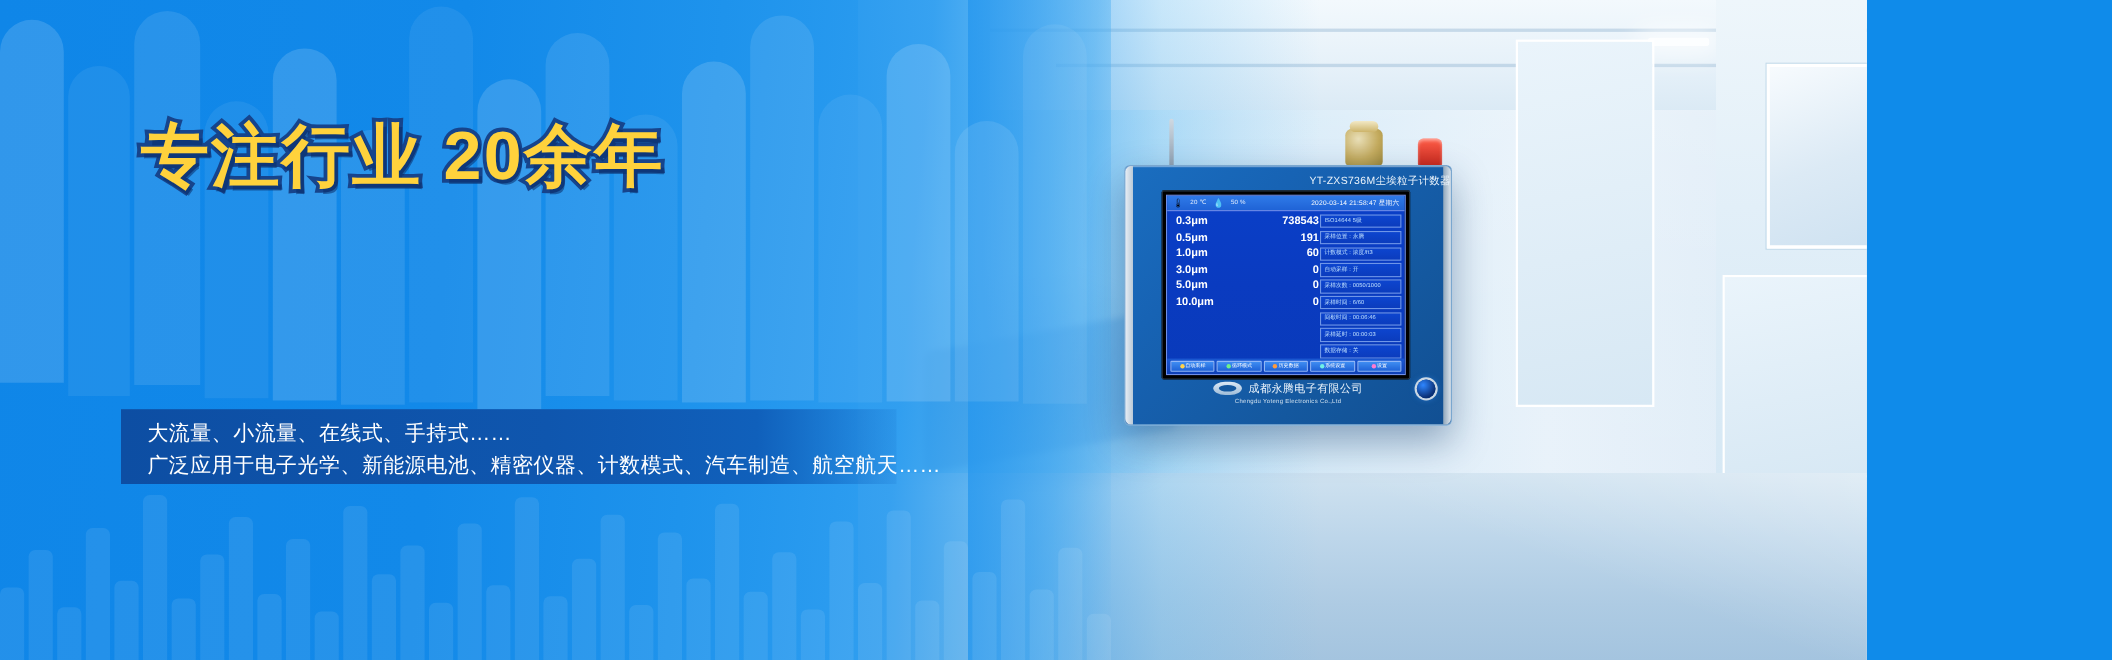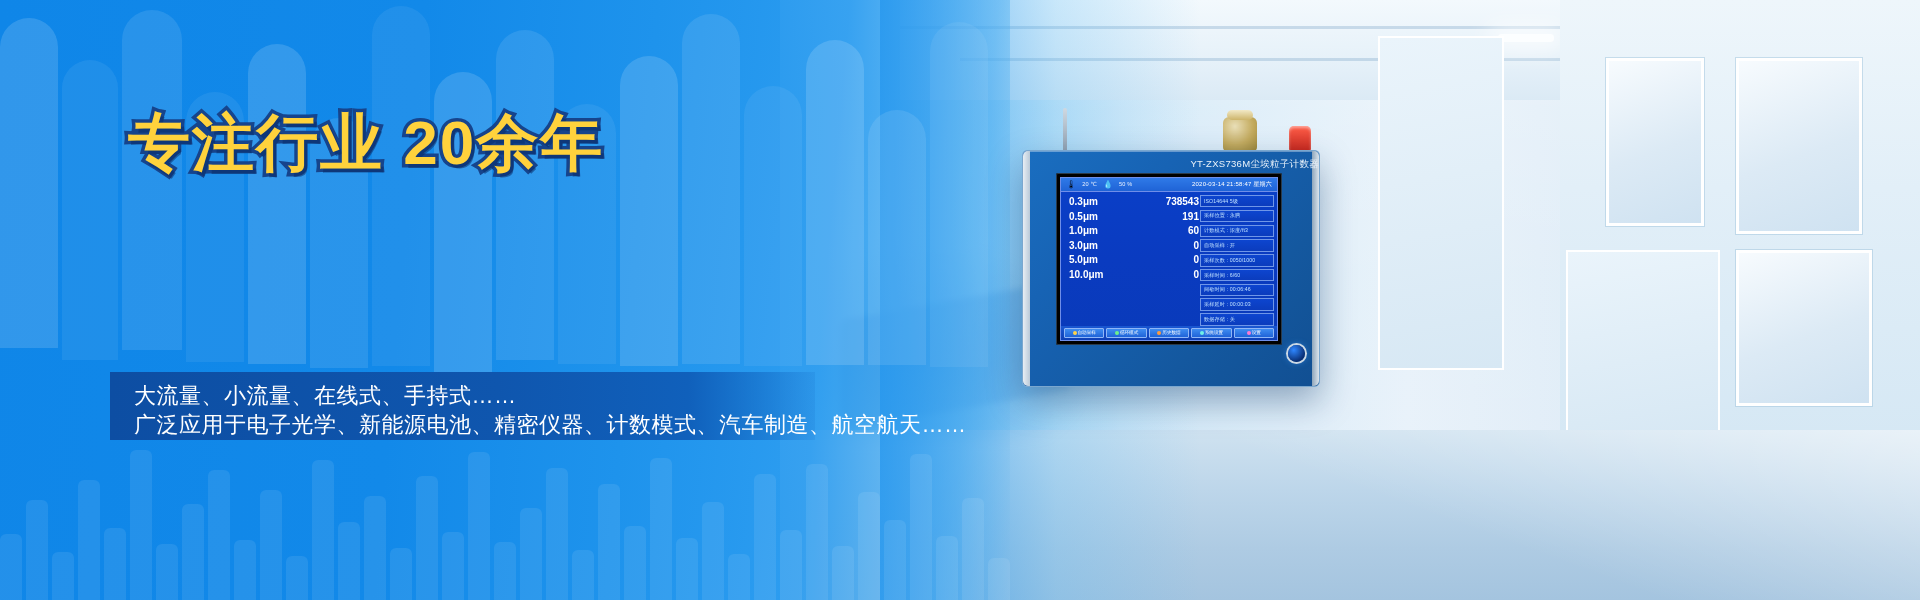--- a/index.html
+++ b/index.html
@@ -1,21 +1,21 @@
 <!DOCTYPE html>
 <html><head>
 <meta charset="utf-8">
 <style>
   html,body{margin:0;padding:0;}
   body{
     width:1920px;height:600px;overflow:hidden;
     font-family:"Liberation Sans","DejaVu Sans",sans-serif;
     background:#0f8bea;
   }
-  .stage{position:relative;width:1920px;height:600px;overflow:hidden;}
+  .stage{position:relative;width:1697px;height:600px;overflow:hidden;}
 
   
   .bg-base{
     position:absolute;inset:0;
     background:linear-gradient(100deg,#1f8fe8 0%,#1b8ce8 22%,#2b9cf0 38%,#6ec0f4 52%,#a7d8f7 64%,#cfe8f8 74%,#e3f0fa 84%,#eef5fb 100%);
   }
   
   .photo{
     position:absolute;left:780px;top:0;width:1140px;height:600px;
     background:
@@ -94,21 +94,21 @@
     margin-top:22px;
     font-size:58px;font-weight:700;letter-spacing:3px;line-height:1;
     color:#ffffff;white-space:nowrap;
     text-shadow:0 2px 5px rgba(12,60,130,.35);
   }
   .subbox{
     position:absolute;left:110px;top:372px;width:705px;height:68px;
     background:linear-gradient(90deg,#0d4ea3 0%,#0f56ae 55%,#1060bb 82%,rgba(18,103,196,.15) 100%);
   }
   .subline{
-    color:#ffffff;font-size:22px;line-height:1;letter-spacing:.5px;
+    color:#ffffff;font-size:19px;line-height:1;letter-spacing:.5px;
     white-space:nowrap;font-weight:400;
   }
   .subline.a{position:absolute;left:24px;top:13px;}
   .subline.b{position:absolute;left:24px;top:44px;}
   .subline.b{top:42px;}
 
   
   .device{
     position:absolute;left:1022px;top:150px;width:296px;height:235px;
     background:linear-gradient(135deg,#1a6ec0 0%,#1763b4 30%,#14589f 70%,#114f92 100%);
@@ -386,17 +386,24 @@
           </div>
           <div class="lbtn p">
             <span class="dot"></span>
             <span>设置</span>
           </div>
         </div>
 
       </div>
     </div>
 
+    <div class="brand">
+      <div class="brand-row">
+        <span class="logo-mark"></span>
+        <span class="brand-cn">成都永腾电子有限公司</span>
+      </div>
+      <div class="brand-en">Chengdu Yoteng Electronics Co.,Ltd</div>
+    </div>
 
     <div class="pwrled"></div>
   </div>
 
 </div>
 
 </body></html>

